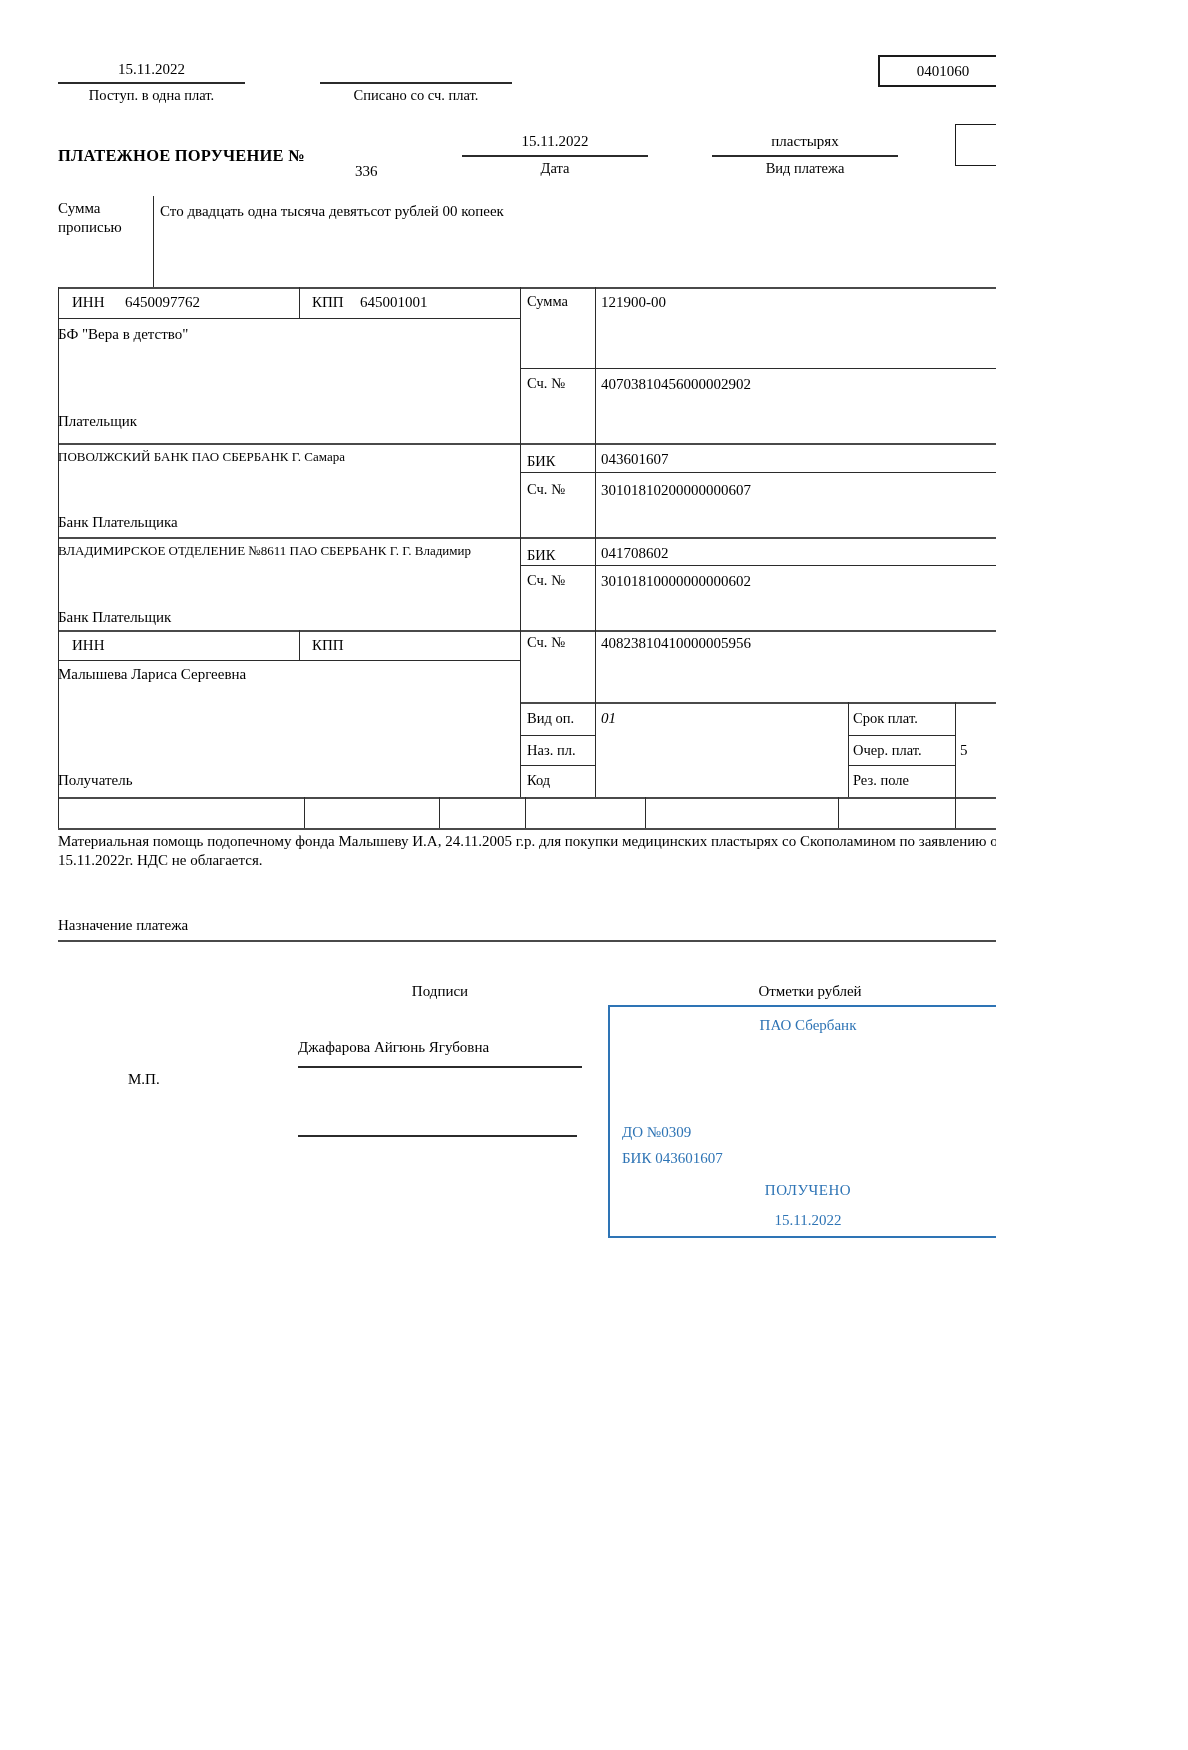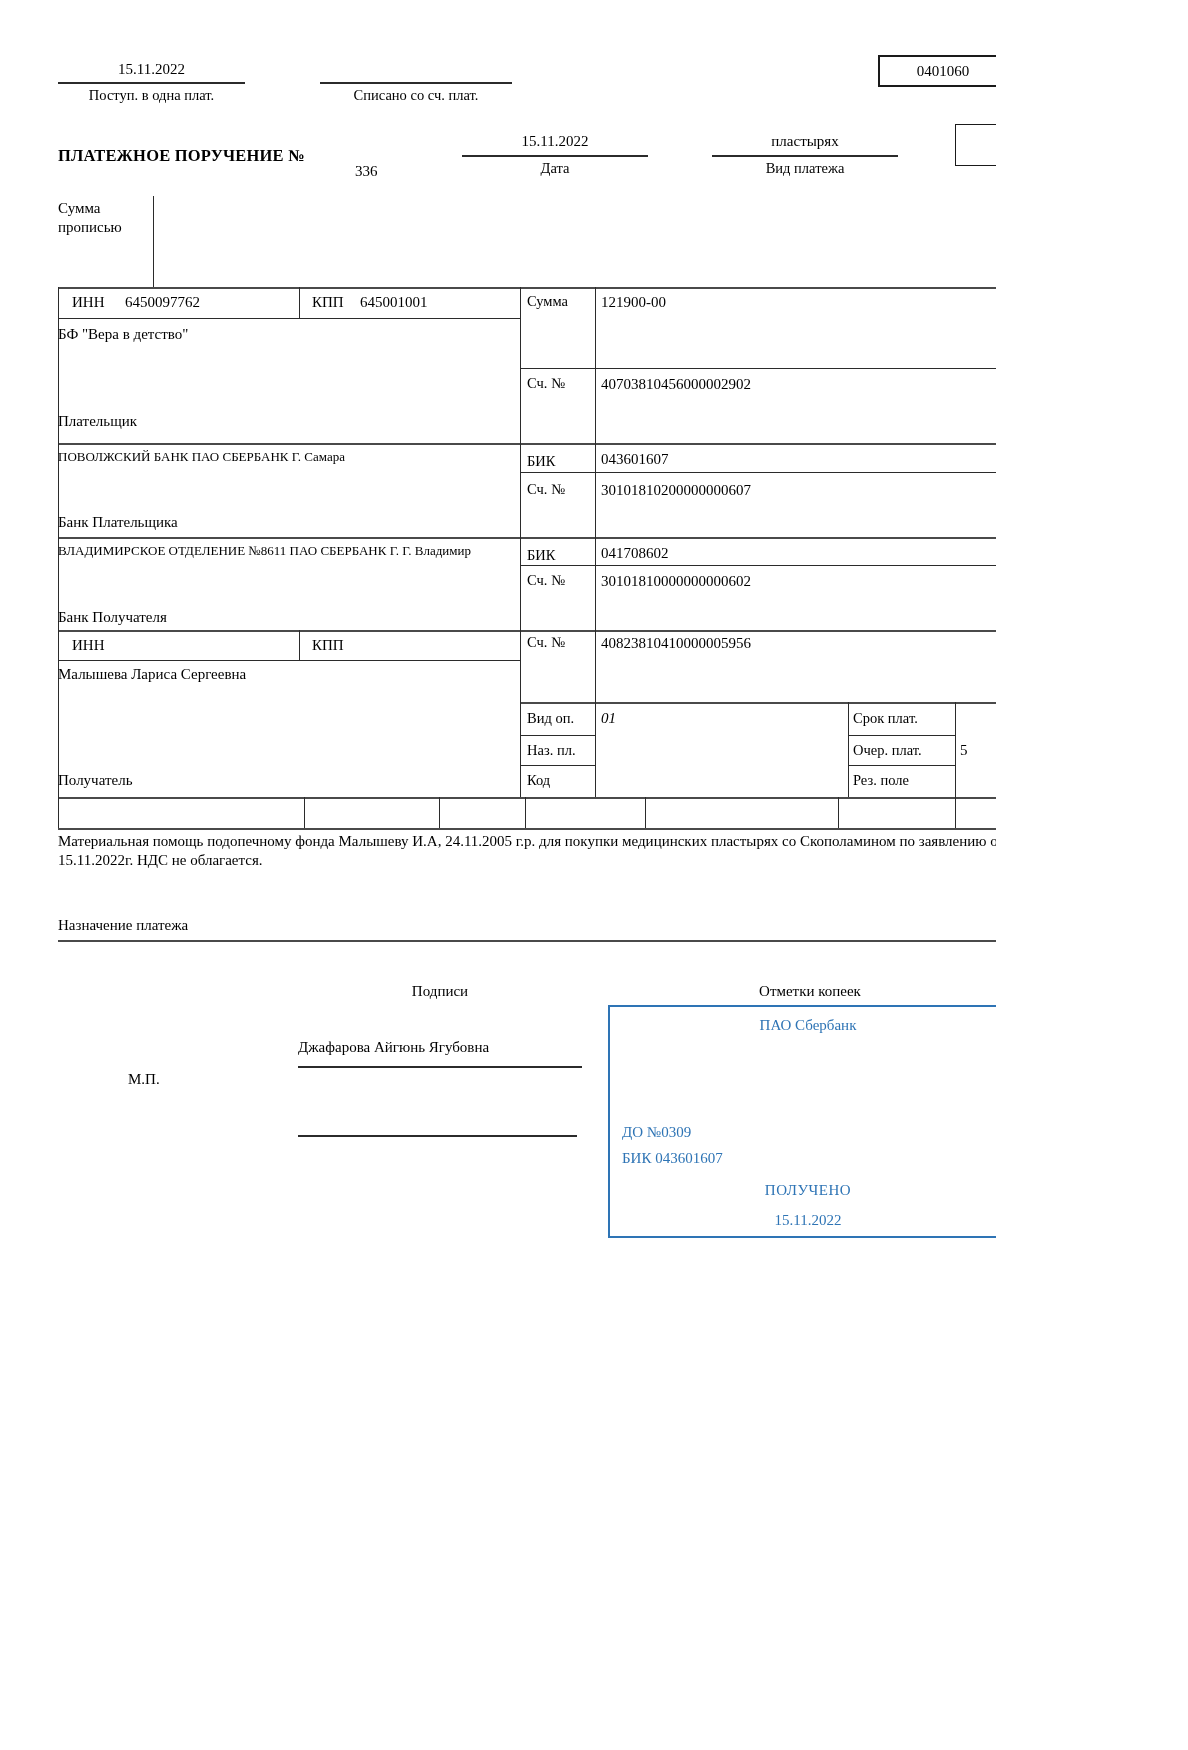--- a/index.html
+++ b/index.html
@@ -42,20 +42,21 @@
   <div class="abs t14 ctr" style="left:462px;top:160px;width:186px;">Дата</div>
 
   <div class="abs t15 ctr" style="left:712px;top:132px;width:186px;">пластырях</div>
   <div class="hl1" style="left:712px;top:155px;width:186px;height:2px;"></div>
   <div class="abs t14 ctr" style="left:712px;top:160px;width:186px;">Вид платежа</div>
 
   <div class="box" style="left:955px;top:124px;width:53px;height:42px;border-width:1.5px;"></div>
 
   <div class="abs t15" style="left:58px;top:199px;width:90px;">Сумма прописью</div>
   <div class="vl" style="left:153px;top:196px;height:91px;"></div>
+  <div class="abs t15" style="left:160px;top:202px;width:840px;">Сто двадцать одна тысяча девятьсот рублей 00 копеек</div>
 
   <div class="hl" style="left:58px;top:287px;width:950px;"></div>
   <div class="hl1" style="left:58px;top:318px;width:462px;"></div>
   <div class="hl1" style="left:520px;top:368px;width:488px;"></div>
   <div class="hl" style="left:58px;top:443px;width:950px;"></div>
   <div class="hl1" style="left:520px;top:472px;width:488px;"></div>
   <div class="hl" style="left:58px;top:537px;width:950px;"></div>
   <div class="hl1" style="left:520px;top:565px;width:488px;"></div>
   <div class="hl" style="left:58px;top:630px;width:950px;"></div>
   <div class="hl1" style="left:58px;top:660px;width:462px;"></div>
@@ -102,21 +103,21 @@
   <div class="abs t15" style="left:601px;top:450px;">043601607</div>
   <div class="abs t14" style="left:527px;top:481px;">Сч. №</div>
   <div class="abs t15" style="left:601px;top:481px;">30101810200000000607</div>
   <div class="abs t15" style="left:58px;top:513px;">Банк Плательщика</div>
 
   <div class="abs t11" style="left:58px;top:543px;width:455px;">ВЛАДИМИРСКОЕ ОТДЕЛЕНИЕ №8611 ПАО СБЕРБАНК Г. Г. Владимир</div>
   <div class="abs t14" style="left:527px;top:547px;">БИК</div>
   <div class="abs t15" style="left:601px;top:544px;">041708602</div>
   <div class="abs t14" style="left:527px;top:572px;">Сч. №</div>
   <div class="abs t15" style="left:601px;top:572px;">30101810000000000602</div>
-  <div class="abs t15" style="left:58px;top:608px;">Банк Получателя</div>
+  <div class="abs t15" style="left:58px;top:608px;">Банк Плательщик</div>
 
   <div class="abs t15" style="left:72px;top:636px;">ИНН</div>
   <div class="abs t15" style="left:125px;top:636px;"></div>
   <div class="abs t15" style="left:312px;top:636px;">КПП</div>
   <div class="abs t15" style="left:360px;top:636px;"></div>
   <div class="abs t14" style="left:527px;top:634px;">Сч. №</div>
   <div class="abs t15" style="left:601px;top:634px;">40823810410000005956</div>
 
   <div class="abs t15" style="left:58px;top:665px;width:455px;">Малышева Лариса Сергеевна</div>
 
@@ -134,21 +135,21 @@
   <div class="abs t15" style="left:601px;top:771px;"></div>
   <div class="abs t14" style="left:853px;top:772px;">Рез. поле</div>
 
   <div class="abs t15" style="left:58px;top:771px;">Получатель</div>
 
   <div class="abs t15" style="left:58px;top:832px;width:950px;">Материальная помощь подопечному фонда Малышеву И.А, 24.11.2005 г.р. для покупки медицинских пластырях со Скополамином по заявлению от 15.11.2022г. НДС не облагается.</div>
   <div class="abs t15" style="left:58px;top:916px;">Назначение платежа</div>
   <div class="hl" style="left:58px;top:940px;width:950px;"></div>
 
   <div class="abs t15 ctr" style="left:340px;top:982px;width:200px;">Подписи</div>
-  <div class="abs t15 ctr" style="left:710px;top:982px;width:200px;">Отметки копеек</div>
+  <div class="abs t15 ctr" style="left:710px;top:982px;width:200px;">Отметки рублей</div>
 
   <div class="abs t15" style="left:298px;top:1038px;width:284px;">Джафарова Айгюнь Ягубовна</div>
   <div class="hl1" style="left:298px;top:1066px;width:284px;height:2px;"></div>
   <div class="abs t15" style="left:128px;top:1070px;">М.П.</div>
   <div class="hl1" style="left:298px;top:1135px;width:279px;height:2px;"></div>
 
   <div class="stamp" style="left:608px;top:1005px;width:400px;height:233px;">
     <div class="t15 ctr" style="position:absolute;left:0;top:8px;width:100%;">ПАО Сбербанк</div>
     <div class="t15" style="position:absolute;left:12px;top:115px;">ДО №0309</div>
     <div class="t15" style="position:absolute;left:12px;top:141px;">БИК 043601607</div>

